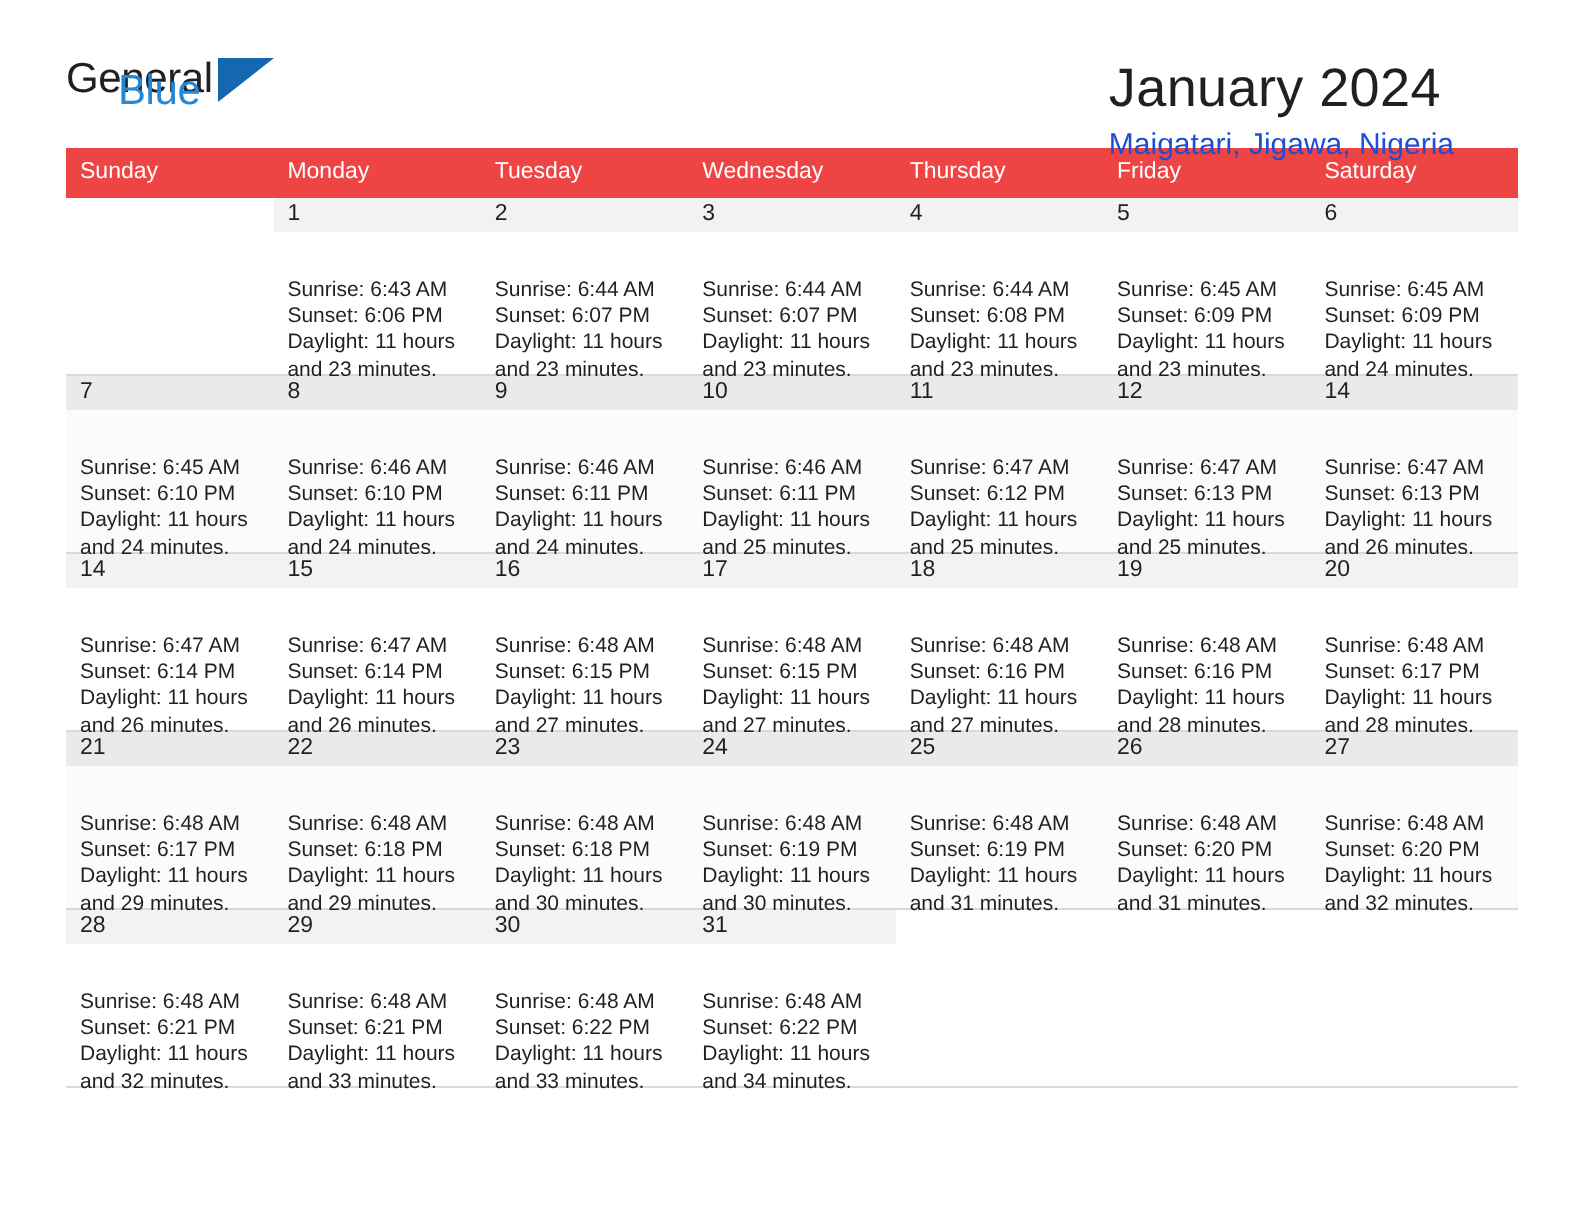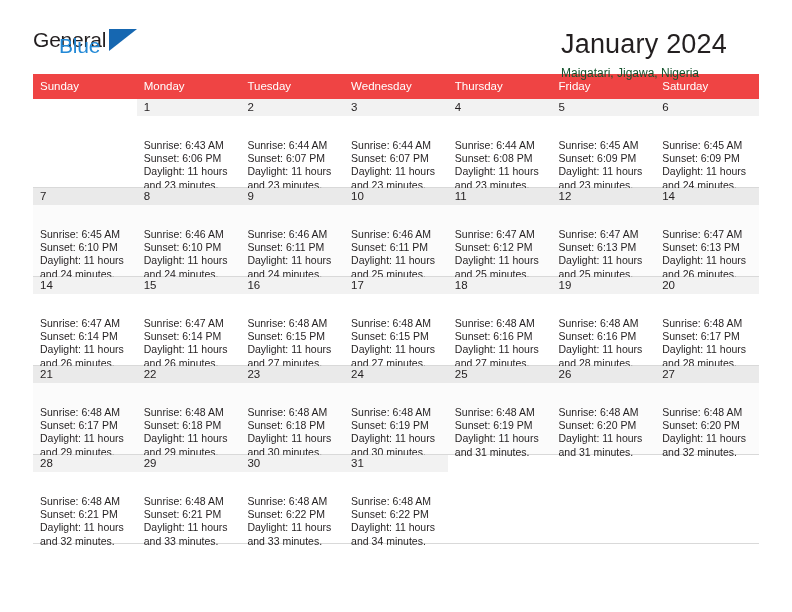--- a/index.html
+++ b/index.html
@@ -68,22 +68,22 @@
     padding-top: 1px;
   }
   .cal-title {
     font-size: 27px;
     font-weight: normal;
     color: #231f20;
     line-height: 32px;
     letter-spacing: 0.2px;
   }
   .cal-subtitle {
-    font-size: 12px;
-    color: #14532d;
+    font-size: 15px;
+    color: #1d4ed8;
     line-height: 20px;
     margin-top: 3px;
   }
 
   
   .calendar {
     width: 726px;
     border-collapse: collapse;
     table-layout: fixed;
   }

